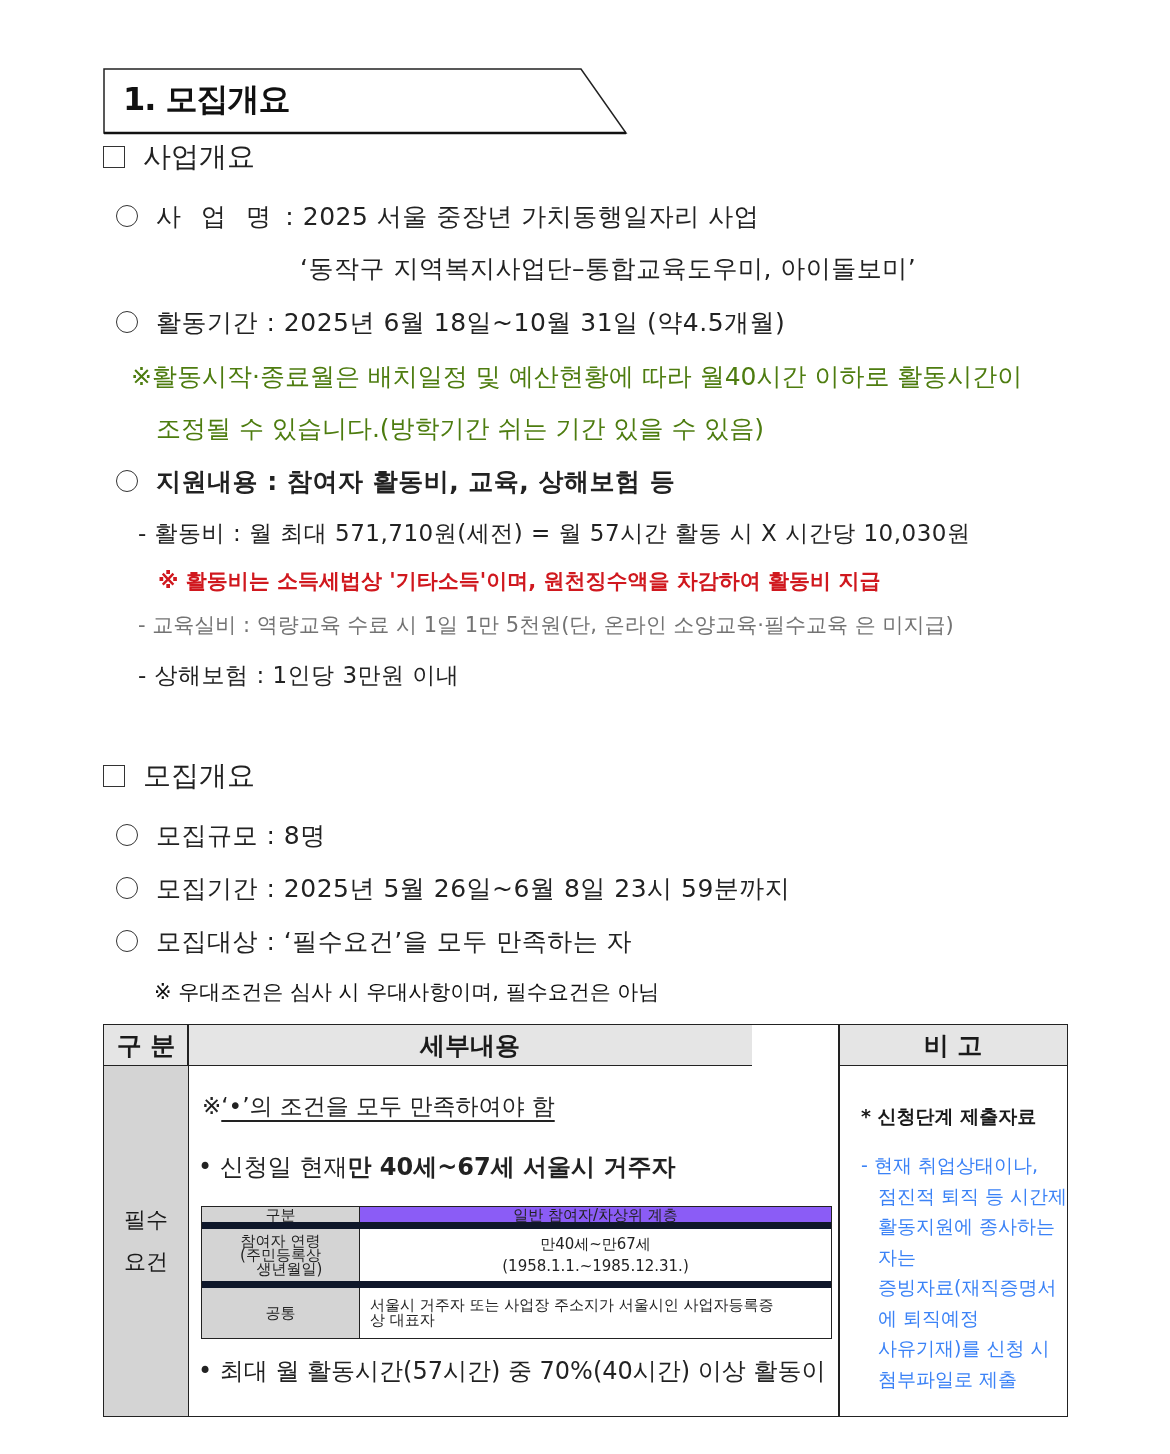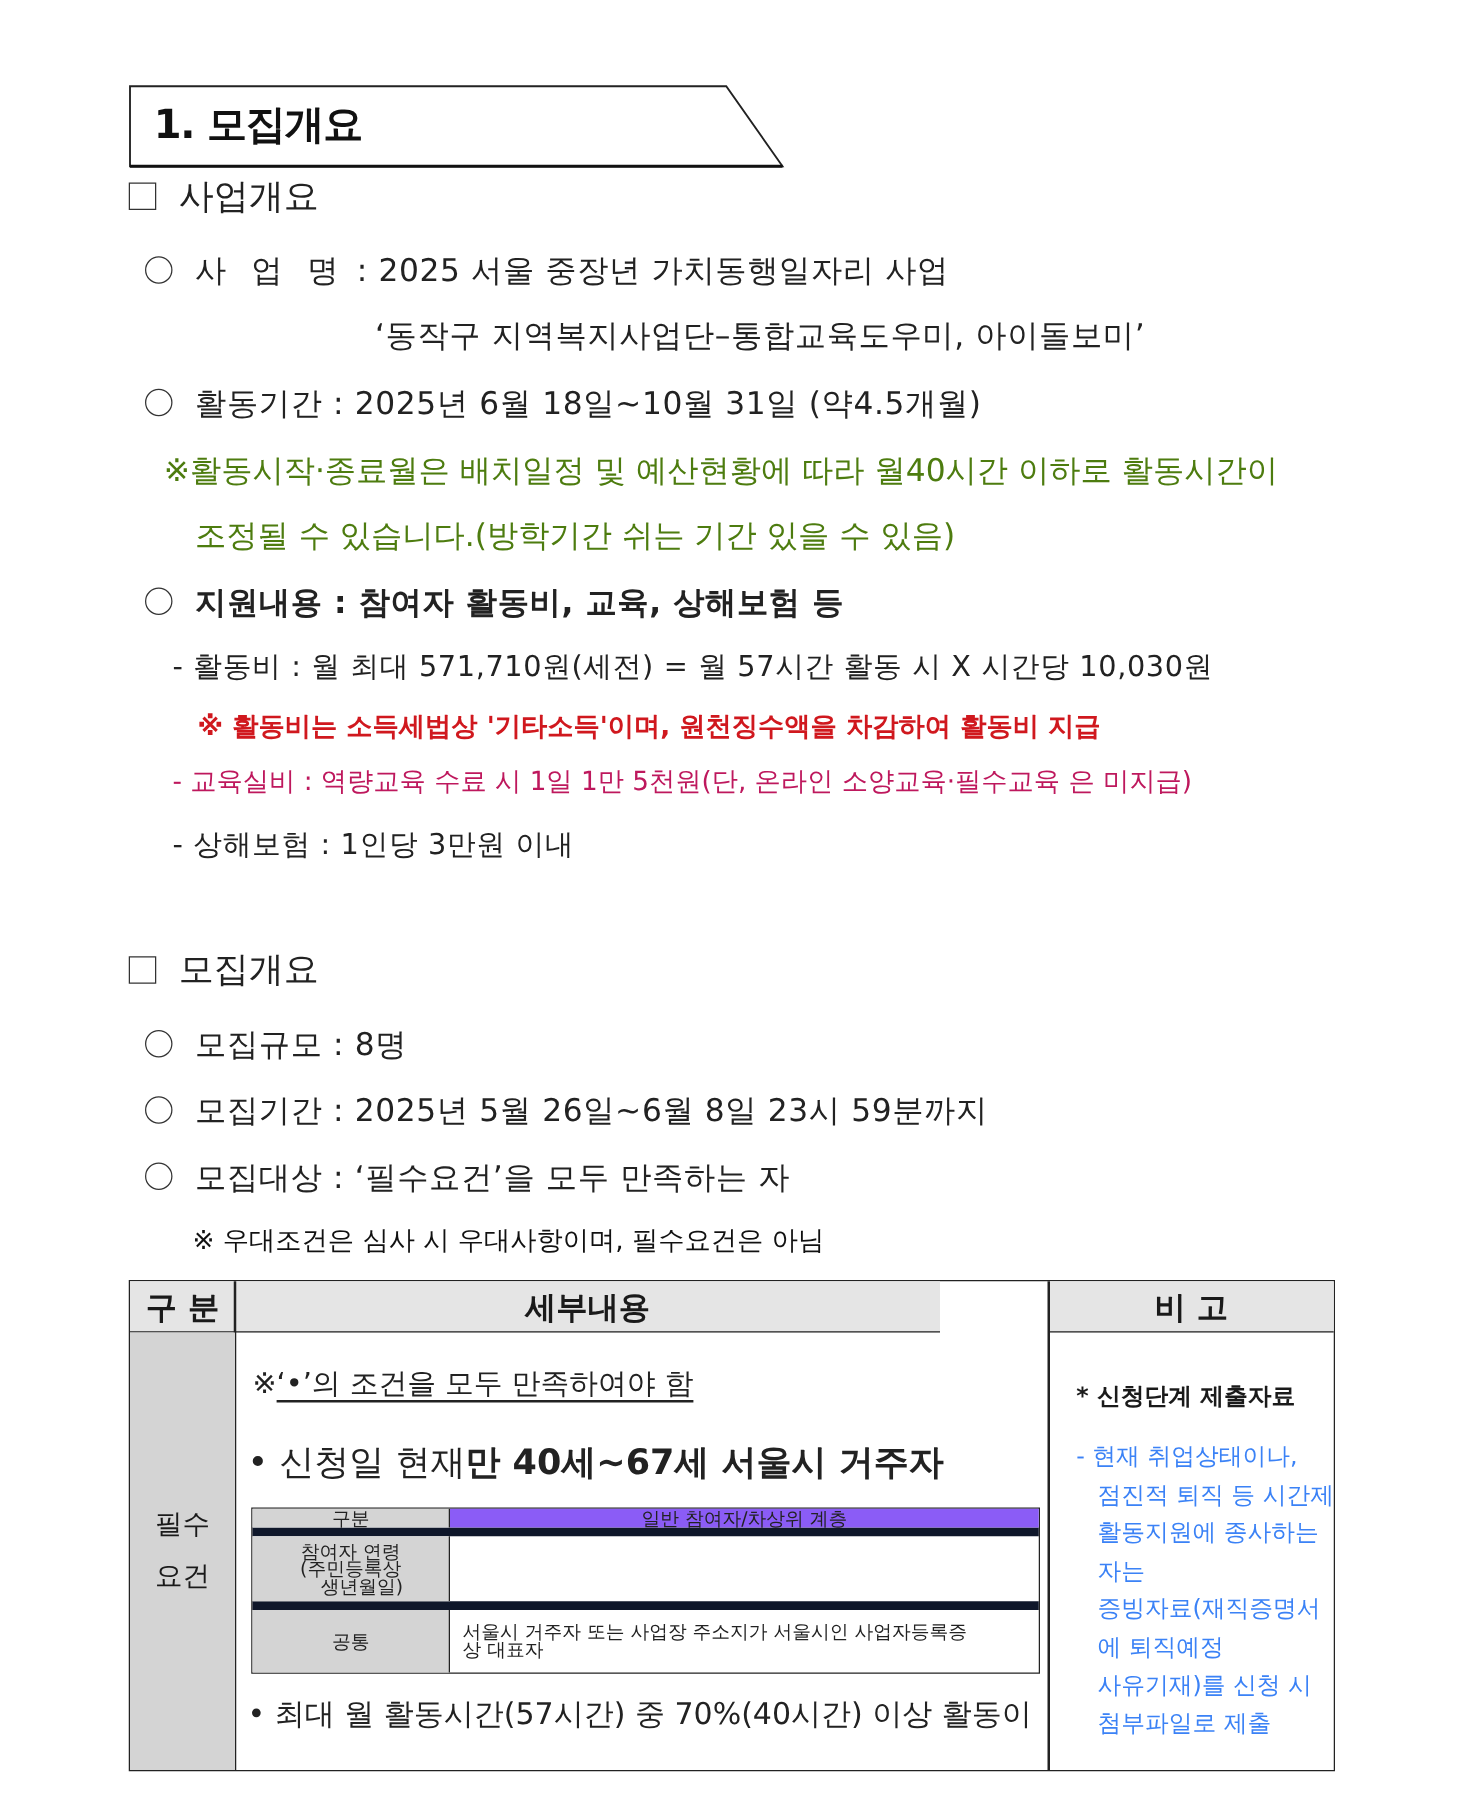--- a/index.html
+++ b/index.html
@@ -15,21 +15,21 @@
 
   .sec-head { font-size:28px; color:#222; }
   .sq-box { display:inline-block; width:20px; height:20px; border:1.6px solid #333;
             vertical-align:-2px; margin-right:18px; }
 
   .line { font-size:25px; color:#222; letter-spacing:0.5px; }
   .circle { display:inline-block; width:20px; height:20px; border:1.5px solid #333; border-radius:50%;
             vertical-align:-2px; margin-right:18px; }
   .blue { color:#4d7c0f; font-size:25px; }
   .red { color:#d0181e; font-size:21px; font-weight:bold; }
-  .small { font-size:21px; color:#be185d; }
+  .small { font-size:21px; color:#737373; }
   .note { font-size:21px; color:#111; }
 
   
   .tbl { position:absolute; left:103px; top:1024px; width:965px; height:393px;
          border:1.5px solid #222; box-sizing:border-box; }
   .col-head { position:absolute; top:0; height:41px; background:#e5e5e5;
               border-bottom:1.5px solid #222; box-sizing:border-box;
               font-family:"DejaVu Serif", "Liberation Serif", serif; font-weight:bold; font-size:25px;
               display:flex; align-items:center; justify-content:center; }
   .vline { position:absolute; top:0; bottom:0; width:1.5px; background:#222; }
@@ -110,38 +110,42 @@
   <div class="vline" style="left:734px;"></div>
 
   <div class="cat-cell">
     <span>필수</span>
     <span>요건</span>
   </div>
 
   <div class="abs" style="left:98px; top:66px; font-size:23px; color:#222;">
     <span>※</span><span style="text-decoration:underline; text-underline-offset:6px;">‘•’의 조건을 모두 만족하여야 함</span>
   </div>
-  <div class="abs" style="left:94px; top:126px; font-size:28px; color:#222;">
+  <div class="abs" style="left:94px; top:126px; font-size:24px; color:#222;">
     <span>• 신청일 현재</span><span style="font-weight:bold;">만 40세~67세 서울시 거주자</span>
   </div>
 
   <div class="inner">
     <div class="in-row" style="top:0; height:22px;">
       <div class="in-left">
           <span>구분</span>
         </div>
       <div class="in-right" style="background:#8b5cf6;">
           <span>일반 참여자/차상위 계층</span>
         </div>
     </div>
     <div class="in-row" style="top:22px; height:59px;">
       <div class="in-left">
         <span>참여자 연령</span>
         <span>(주민등록상</span>
         <span style="padding-left:18px;">생년월일)</span>
+      </div>
+      <div class="in-right">
+        <span>만40세~만67세</span>
+        <span>(1958.1.1.~1985.12.31.)</span>
       </div>
     </div>
     <div class="in-row" style="top:81px; bottom:0; border-bottom:none;">
       <div class="in-left">
           <span>공통</span>
         </div>
       <div class="in-right" style="align-items:flex-start; padding-left:10px; line-height:15px;">
         <span>서울시 거주자 또는 사업장 주소지가 서울시인 사업자등록증</span>
         <span>상 대표자</span>
       </div>

